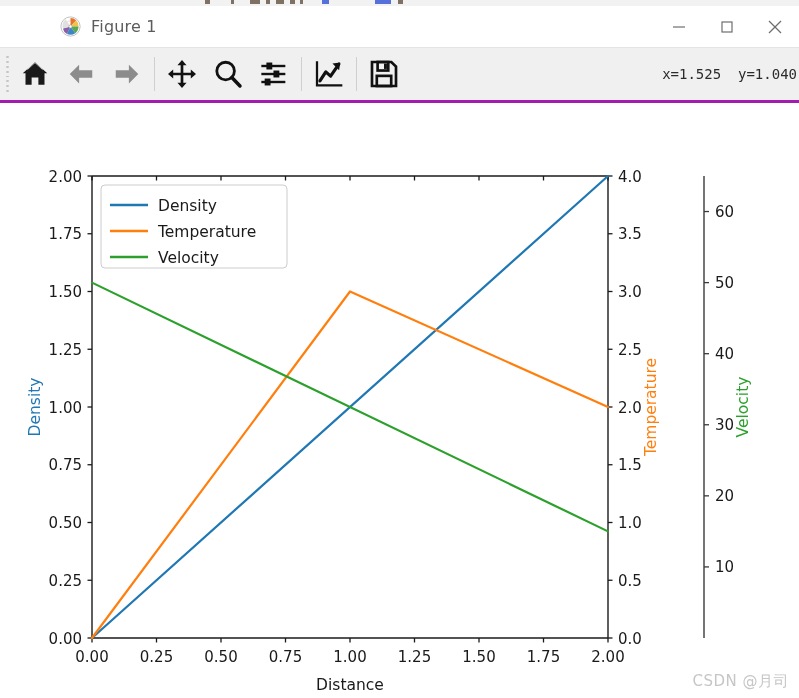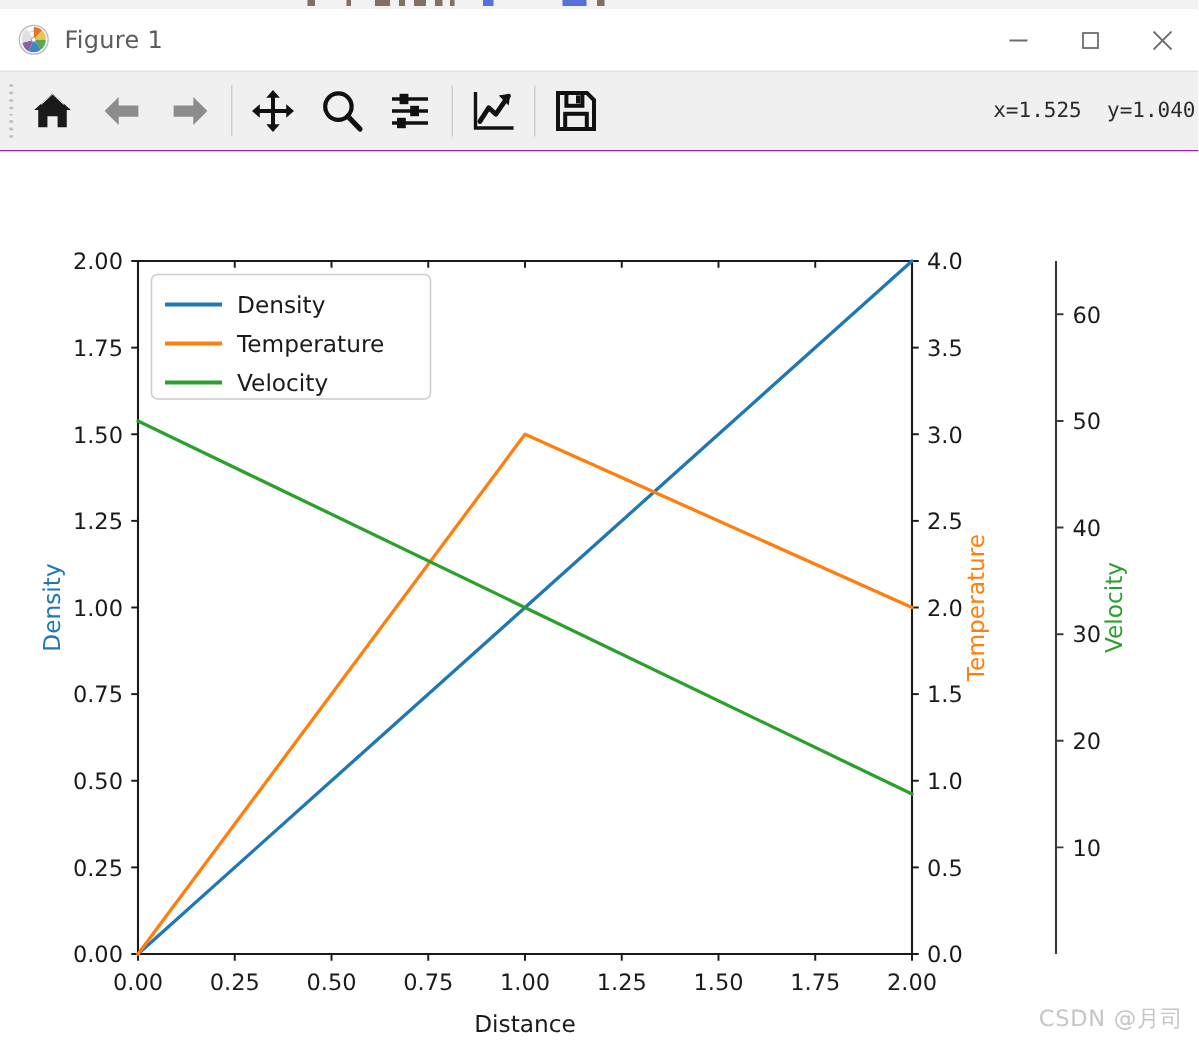--- a/index.html
+++ b/index.html
@@ -43,20 +43,21 @@
   }
 
   
   .titlebar {
     height: 41px;
     background: #ffffff;
     display: flex;
     align-items: center;
     border-bottom: 1px solid #e3e3e3;
     position: relative;
+    padding-left: 48px;
   }
   .app-icon {
     margin-left: 12px;
     width: 21px; height: 21px;
     flex: 0 0 auto;
   }
   .title-text {
     margin-left: 10px;
     font-size: 16px;
     color: #5c5c5c;
@@ -75,21 +76,21 @@
     align-items: center;
     justify-content: center;
     color: #6e6e6e;
   }
   .win-btn svg { display: block; }
 
   
   .toolbar {
     height: 52px;
     background: #f0f0f0;
-    border-bottom: 1px solid #a21caf;
+    border-bottom: 3px solid #a21caf;
     display: flex;
     align-items: center;
     position: relative;
   }
   .grip {
     width: 10px;
     height: 36px;
     margin-left: 2px;
     flex: 0 0 auto;
     display: flex;

